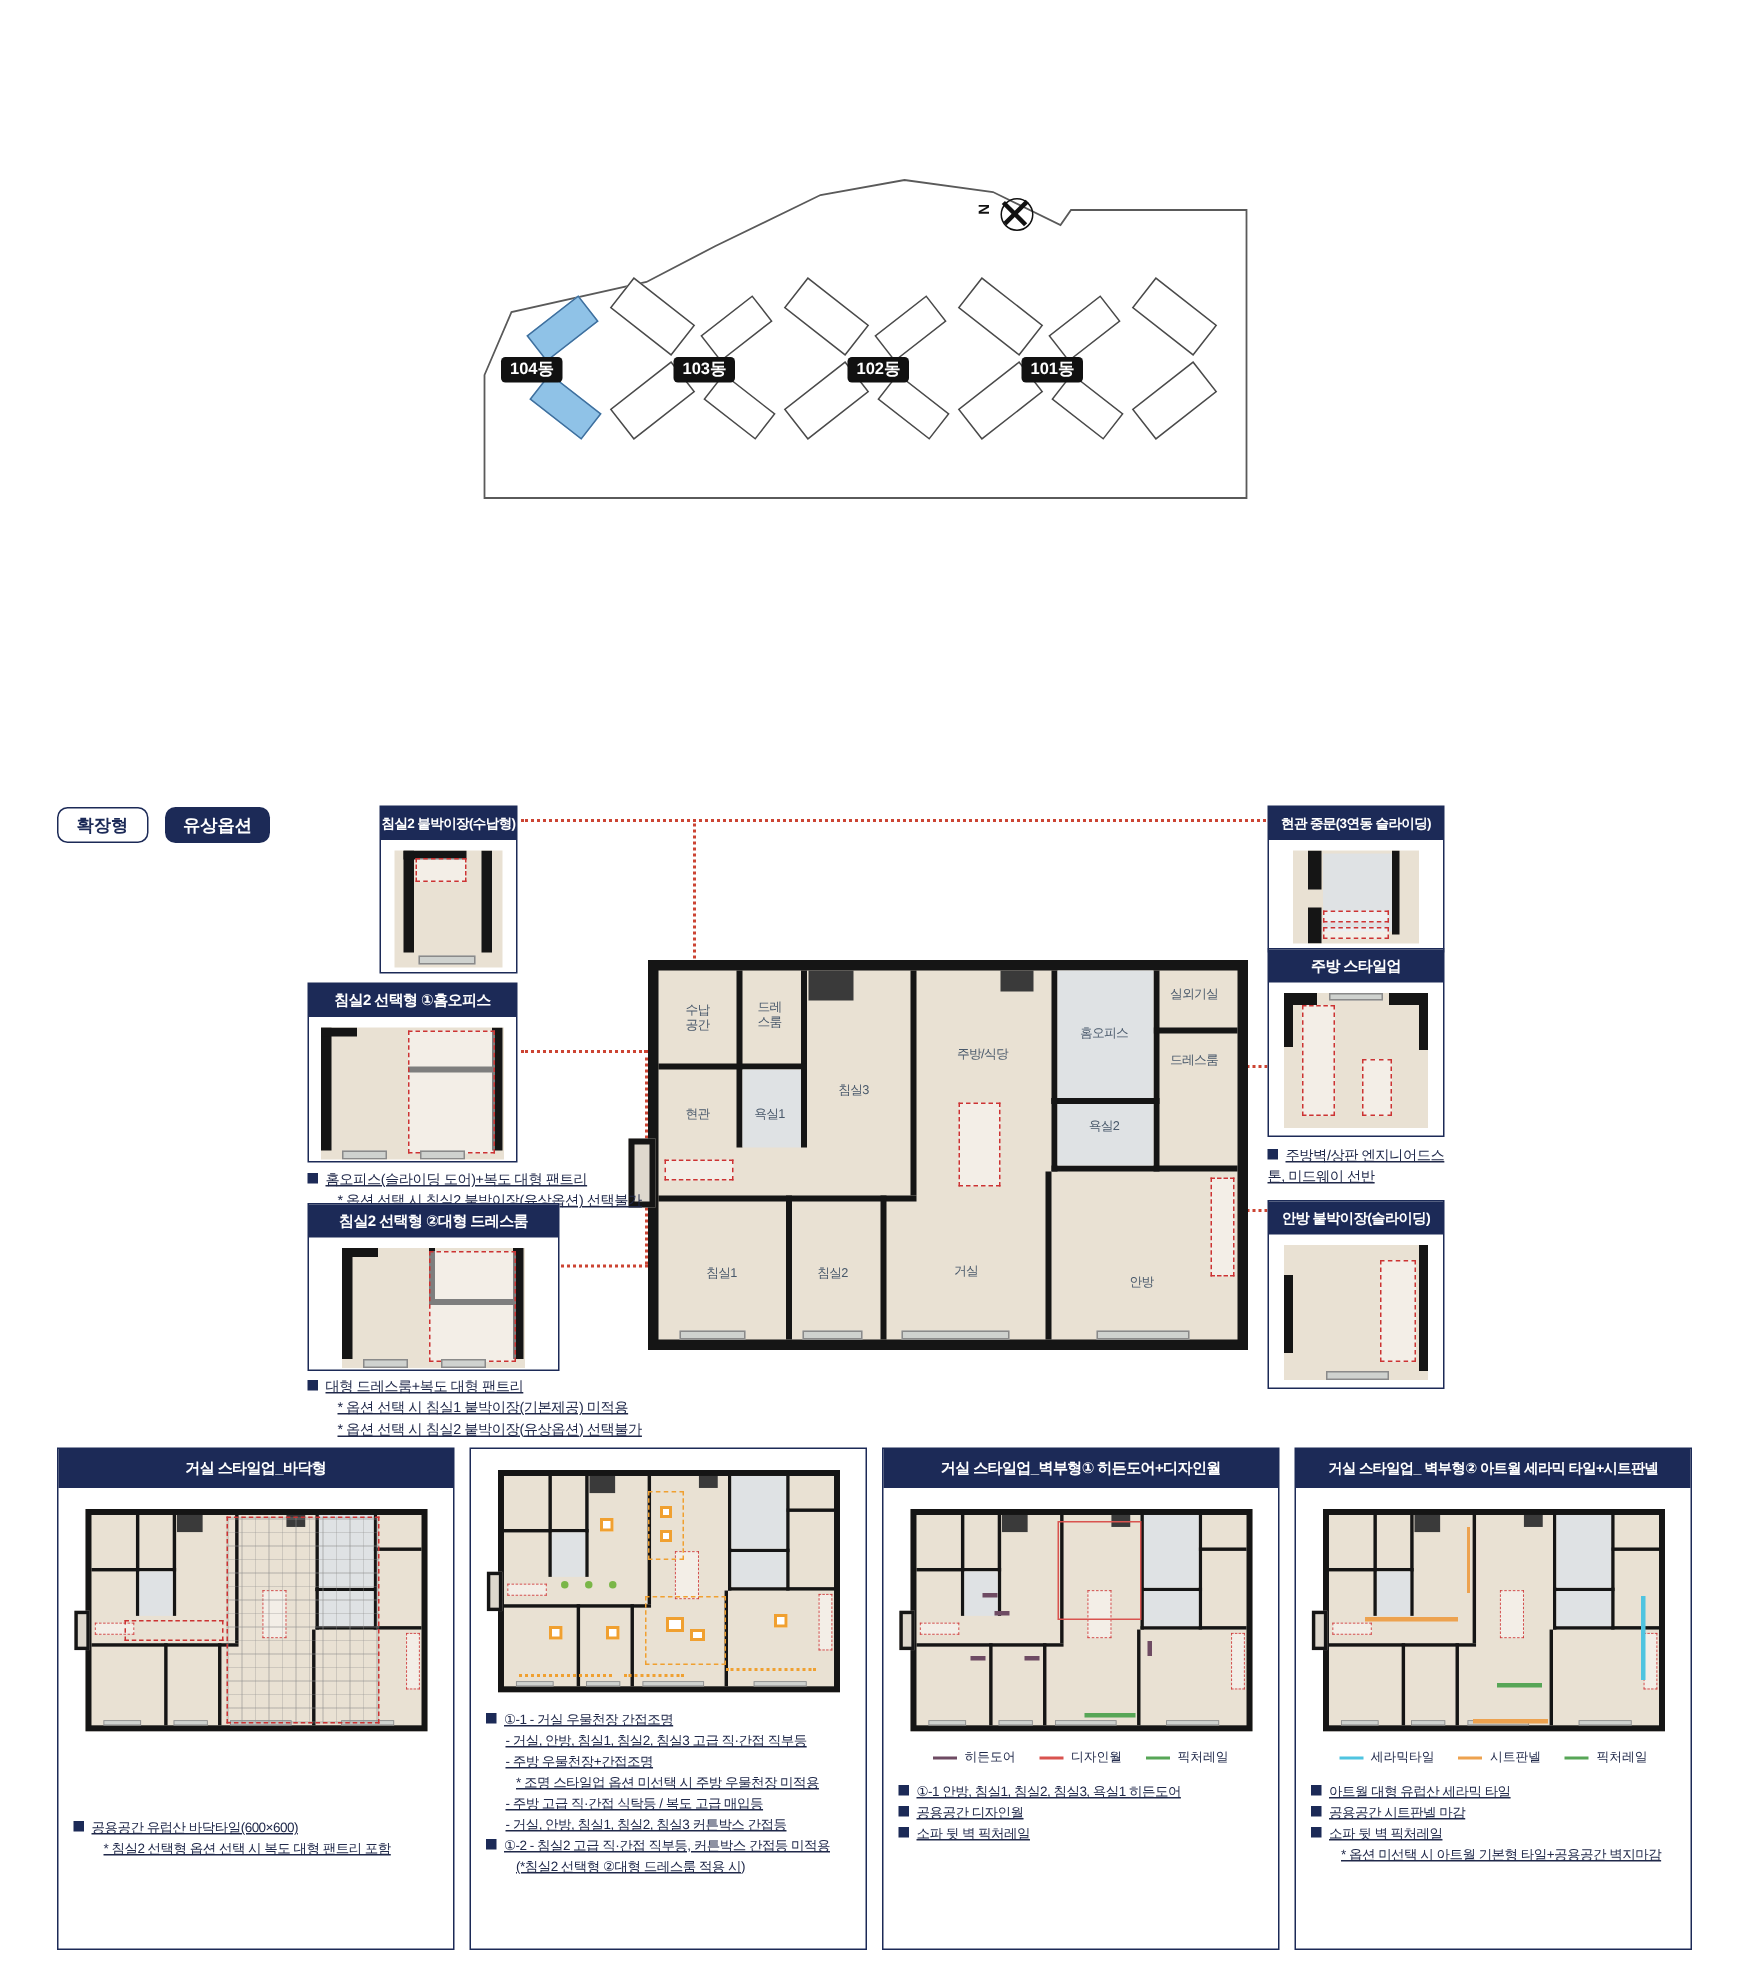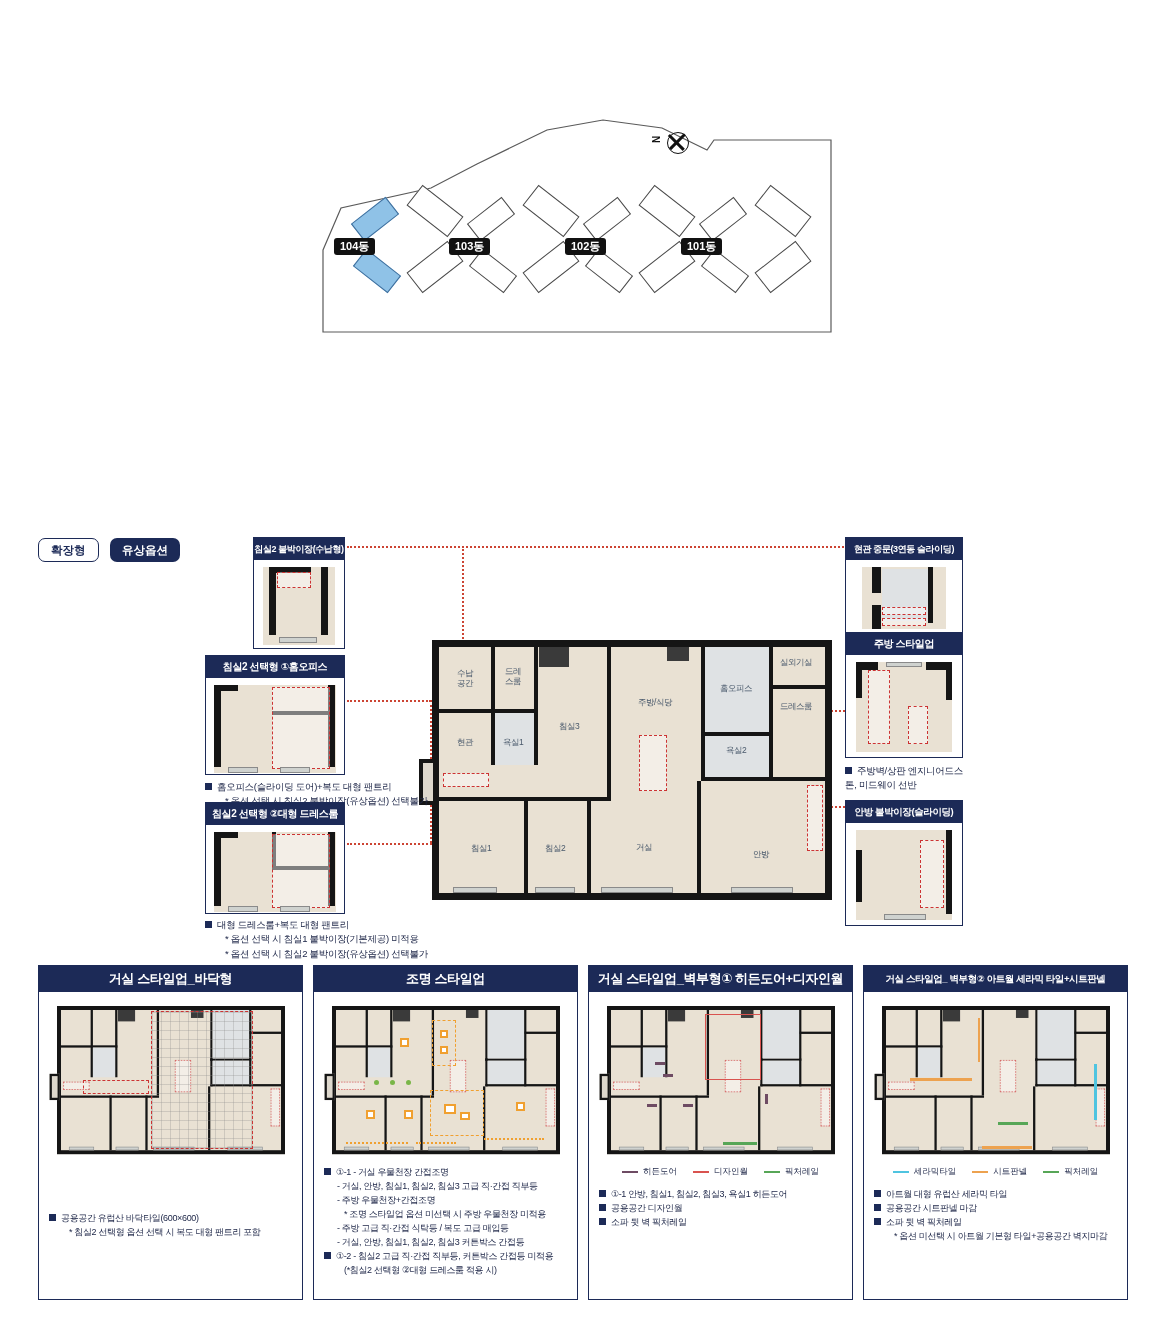--- a/index.html
+++ b/index.html
@@ -28,21 +28,21 @@
   .callout{position:absolute;border:1.6px solid #1c2a57;background:#fff;box-sizing:border-box;}
   .callout-head{background:#1c2a57;color:#fff;font-weight:bold;display:flex;align-items:center;justify-content:center;
                 height:22px;font-size:10px;letter-spacing:-0.4px;white-space:nowrap;}
   .callout-body{display:flex;align-items:center;justify-content:center;padding:7px 6px;}
   .thumb{position:relative;background:#e9e1d3;overflow:hidden;}
   .tw{position:absolute;background:#151515;}
   .tile{position:absolute;background:#dfe2e4;}
   .dashr{position:absolute;border:1.5px dashed #cc3333;box-sizing:border-box;background:rgba(255,255,255,0.45);}
   .winb{position:absolute;background:#cfd2cf;border:1px solid #8a8a8a;box-sizing:border-box;}
   .notes{position:absolute;font-size:9.5px;color:#20294a;line-height:1.5;letter-spacing:-0.3px;}
-  .note{white-space:nowrap;}
+  .note{white-space:nowrap;text-decoration:underline;}
   .note.t-b{padding-left:0;}
   .note.t-b::before{content:"";display:inline-block;width:7px;height:7px;background:#1c2a57;margin-right:5px;}
   .note.t-d{padding-left:13px;}
   .note.t-s{padding-left:20px;}
   .notes.wrapok .note{white-space:normal;}
 
   
   .dotl{position:absolute;border-top:2px dotted #cc4433;}
   .dotlv{position:absolute;border-left:2px dotted #cc4433;}
   .ldot{position:absolute;width:6px;height:6px;border-radius:50%;background:#cc3333;}
@@ -51,21 +51,21 @@
   .plan{position:relative;width:400px;height:260px;background:#e9e1d3;border:7px solid #151515;box-sizing:border-box;}
   .plan .w{position:absolute;background:#151515;}
   .plan .blk{position:absolute;background:#3a3a3a;}
   .room-label{position:absolute;font-size:8.5px;color:#49596b;transform:translate(-50%,-50%);
               text-align:center;line-height:1.15;letter-spacing:-0.5px;white-space:nowrap;}
   .room-label.stack{white-space:normal;width:22px;}
   .entry-stub{position:absolute;left:-20px;top:112px;width:18px;height:46px;background:#ded8cd;border:4px solid #151515;box-sizing:border-box;}
 
   
   .panel{position:absolute;width:265px;height:335px;border:1.6px solid #1c2a57;background:#fff;box-sizing:border-box;}
-  .panel-head{height:26px;background:#1c2a57;color:#fff;font-size:13px;font-weight:bold;
+  .panel-head{height:26px;background:#1c2a57;color:#fff;font-size:10px;font-weight:bold;
               display:flex;align-items:center;justify-content:center;letter-spacing:-0.4px;}
   .mini-wrap{position:relative;width:228px;height:150px;margin:14px auto 0;}
   .mini-wrap .plan{transform:scale(0.57);transform-origin:top left;}
   .ov{position:absolute;box-sizing:border-box;}
   .legend{display:flex;justify-content:center;gap:16px;margin-top:10px;}
   .legend-item{display:flex;align-items:center;gap:5px;font-size:8.5px;color:#20294a;}
   .legend-line{display:inline-block;width:16px;height:2.5px;}
   .panel-notes{margin:10px 10px 0;font-size:9px;color:#20294a;line-height:1.55;letter-spacing:-0.35px;}
   .panel-notes .note{white-space:normal;}
   .panel-notes.push{margin-top:56px;}
@@ -209,21 +209,21 @@
         <div class="winb" style="left:14px;top:82px;width:30px;height:6px;"></div>
         <div class="winb" style="left:66px;top:82px;width:30px;height:6px;"></div>
       </div>
     </div>
   </div>
   <div class="notes" style="left:205px;top:780px;width:220px;">
       <div class="note t-b">홈오피스(슬라이딩 도어)+복도 대형 팬트리</div>
       <div class="note t-s">* 옵션 선택 시 침실2 붙박이장(유상옵션) 선택불가</div>
     </div>
 
-  <div class="callout" style="left:205px;top:802px;width:140px;height:112px;">
+  <div class="callout" style="left:205px;top:802px;width:168px;height:112px;">
     <div class="callout-head">침실2 선택형 ②대형 드레스룸</div>
     <div class="callout-body">
       <div class="thumb" style="width:122px;height:80px;">
         <div class="tw" style="left:0;top:0;width:7px;height:74px;"></div>
         <div class="tw" style="left:0;top:0;width:24px;height:6px;"></div>
         <div class="tw" style="left:114px;top:0;width:7px;height:74px;"></div>
         <div class="tw" style="left:58px;top:34px;width:56px;height:4px;"></div>
         <div class="tw" style="left:58px;top:0;width:4px;height:38px;"></div>
         <div class="dashr" style="left:58px;top:2px;width:58px;height:74px;"></div>
         <div class="winb" style="left:14px;top:74px;width:30px;height:6px;"></div>
@@ -326,21 +326,20 @@
            background-image:repeating-linear-gradient(0deg,rgba(140,140,140,.30) 0 1px,transparent 1px 9px),repeating-linear-gradient(90deg,rgba(140,140,140,.30) 0 1px,transparent 1px 9px);"></div>
       <div class="ov" style="left:26px;top:74px;width:66px;height:14px;border:1.5px dashed #cc3333;"></div>
     </div>
     <div class="panel-notes push">
         <div class="note t-b">공용공간 유럽산 바닥타일(600×600)</div>
         <div class="note t-s">* 침실2 선택형 옵션 선택 시 복도 대형 팬트리 포함</div>
       </div>
   </div>
 
   <div class="panel" style="left:313px;top:965px;">
-    <div class="panel-head">조명 스타일업</div>
     <div class="mini-wrap">
       <div class="mini">
           <div class="plan">
       <div class="entry-stub"></div>
 
       <div class="w" style="left:52px;top:0;width:4px;height:118px;"></div>
       <div class="w" style="left:95px;top:0;width:4px;height:118px;"></div>
       <div class="w" style="left:0;top:62px;width:99px;height:4px;"></div>
       <div class="w" style="left:168px;top:0;width:4px;height:150px;"></div>
       <div class="w" style="left:0;top:150px;width:172px;height:4px;"></div>

